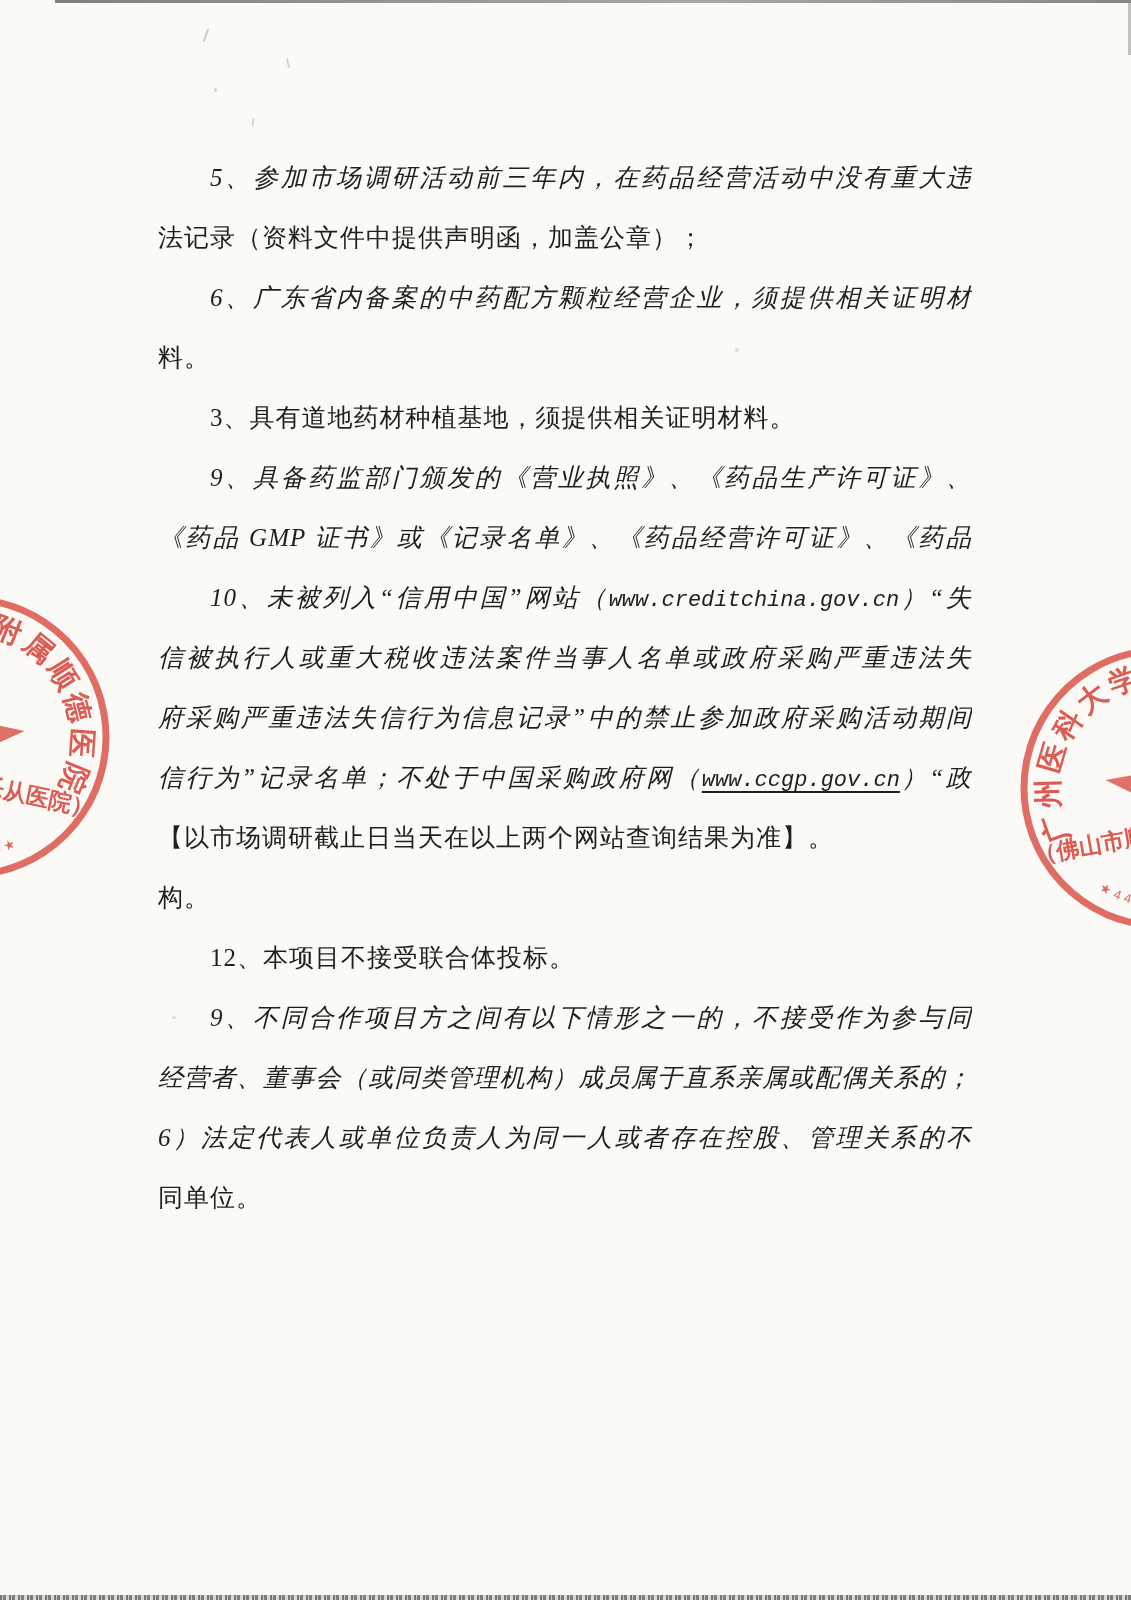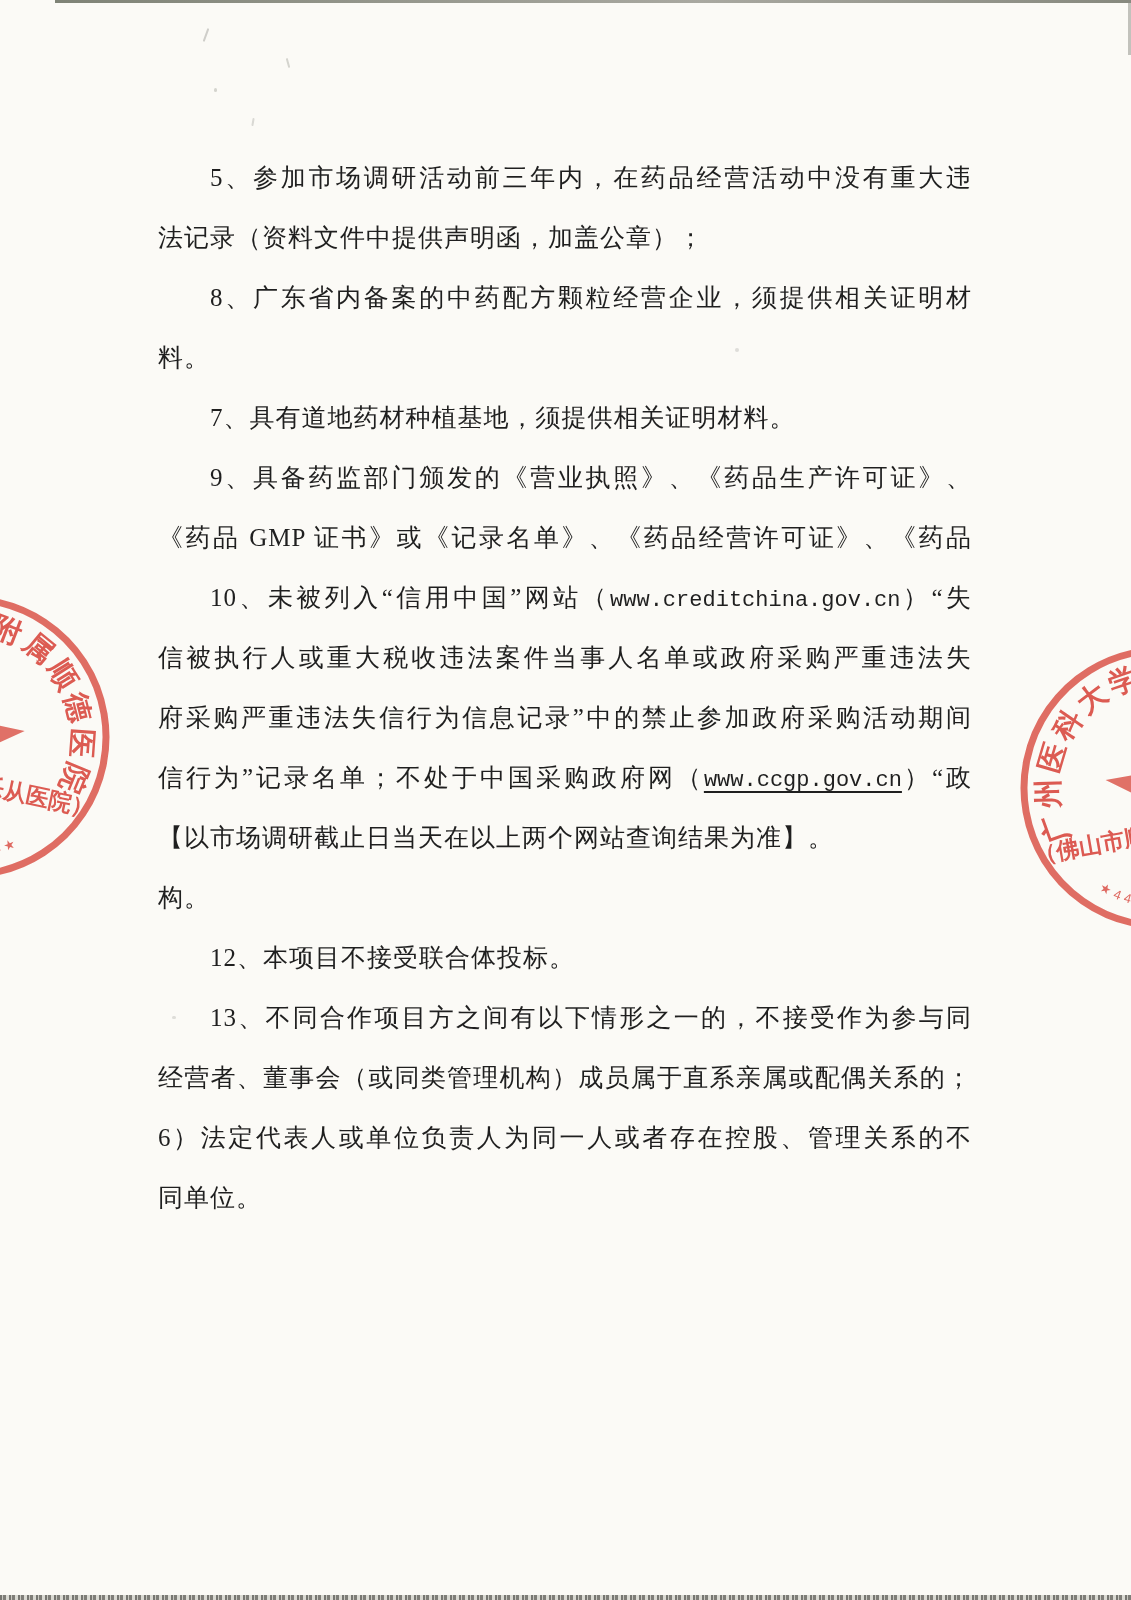--- a/index.html
+++ b/index.html
@@ -22,20 +22,21 @@
     line-height:36px;
     letter-spacing:1px;
     white-space:nowrap;
     overflow:visible;
   }
   .line.full{
     white-space:normal;
     text-align:justify;
     text-align-last:justify;
     overflow:hidden;
+    font-style:italic;
   }
   .line.indent{text-indent:52px;}
   .url{
     font-family:"Liberation Mono",monospace;
     font-size:22px;
     letter-spacing:0;
   }
   .url.ul{
     text-decoration:underline;
     text-underline-offset:5px;
@@ -77,37 +78,37 @@
   <div class="speck" style="left:205px;top:28px;width:2px;height:14px;opacity:.45;transform:rotate(20deg);"></div>
   <div class="speck" style="left:287px;top:58px;width:2px;height:10px;opacity:.4;transform:rotate(-15deg);"></div>
   <div class="speck" style="left:214px;top:88px;width:3px;height:4px;opacity:.4;"></div>
   <div class="speck" style="left:252px;top:118px;width:2px;height:8px;opacity:.35;transform:rotate(10deg);"></div>
   <div class="speck" style="left:735px;top:348px;width:4px;height:4px;opacity:.3;"></div>
   <div class="speck" style="left:172px;top:1016px;width:4px;height:3px;opacity:.3;"></div>
 
   <div class="text-block">
     <div class="line indent full">5、参加市场调研活动前三年内，在药品经营活动中没有重大违</div>
     <div class="line">法记录（资料文件中提供声明函，加盖公章）；</div>
-    <div class="line indent full">8、广东省内备案的中药配方颗粒经营企业，须提供相关证明材</div>
+    <div class="line indent full">6、广东省内备案的中药配方颗粒经营企业，须提供相关证明材</div>
     <div class="line">料。</div>
-    <div class="line indent">7、具有道地药材种植基地，须提供相关证明材料。</div>
+    <div class="line indent">3、具有道地药材种植基地，须提供相关证明材料。</div>
     <div class="line indent full">9、具备药监部门颁发的《营业执照》、《药品生产许可证》、</div>
     <div class="line full">《药品 GMP 证书》或《记录名单》、《药品经营许可证》、《药品</div>
     <div class="line indent full">
       <span>10、未被列入“信用中国”网站（</span><span class="url">www.creditchina.gov.cn</span><span>）“失</span>
     </div>
     <div class="line full">信被执行人或重大税收违法案件当事人名单或政府采购严重违法失</div>
     <div class="line full">府采购严重违法失信行为信息记录”中的禁止参加政府采购活动期间</div>
     <div class="line full">
       <span>信行为”记录名单；不处于中国采购政府网（</span><span class="url ul">www.ccgp.gov.cn</span><span>）“政</span>
     </div>
     <div class="line">【以市场调研截止日当天在以上两个网站查询结果为准】。</div>
     <div class="line">构。</div>
     <div class="line indent">12、本项目不接受联合体投标。</div>
-    <div class="line indent full">13、不同合作项目方之间有以下情形之一的，不接受作为参与同</div>
+    <div class="line indent full">9、不同合作项目方之间有以下情形之一的，不接受作为参与同</div>
     <div class="line full">经营者、董事会（或同类管理机构）成员属于直系亲属或配偶关系的；</div>
     <div class="line full">6）法定代表人或单位负责人为同一人或者存在控股、管理关系的不</div>
     <div class="line">同单位。</div>
   </div>
 
   <svg class="stamp stamp-left" viewBox="0 0 340 340">
     <defs>
       <path id="arcL" d="M 72.3 205.6 A 104 104 0 1 1 267.7 205.6" fill="none"></path>
       <path id="serL" d="M 66.1 230 A 120 120 0 0 0 273.9 230" fill="none"></path>
     </defs>

